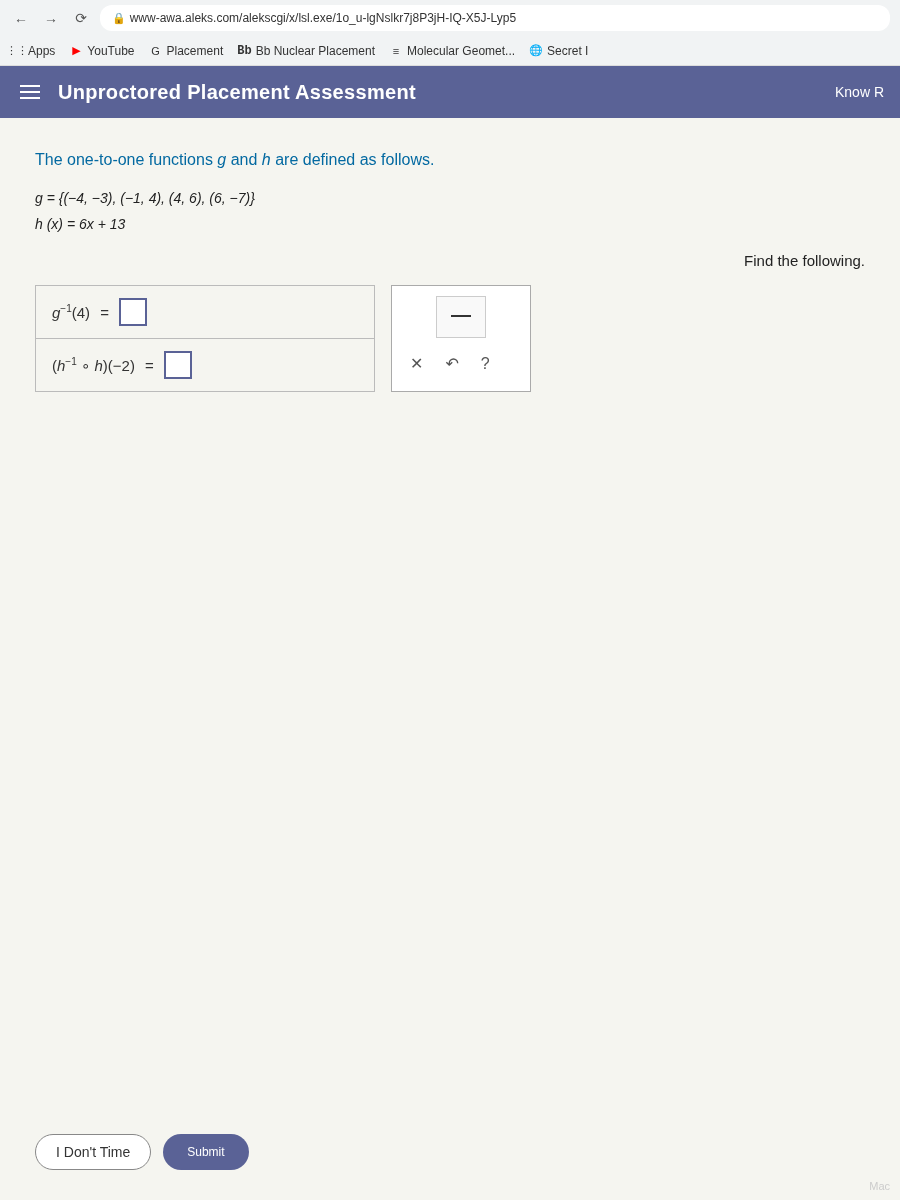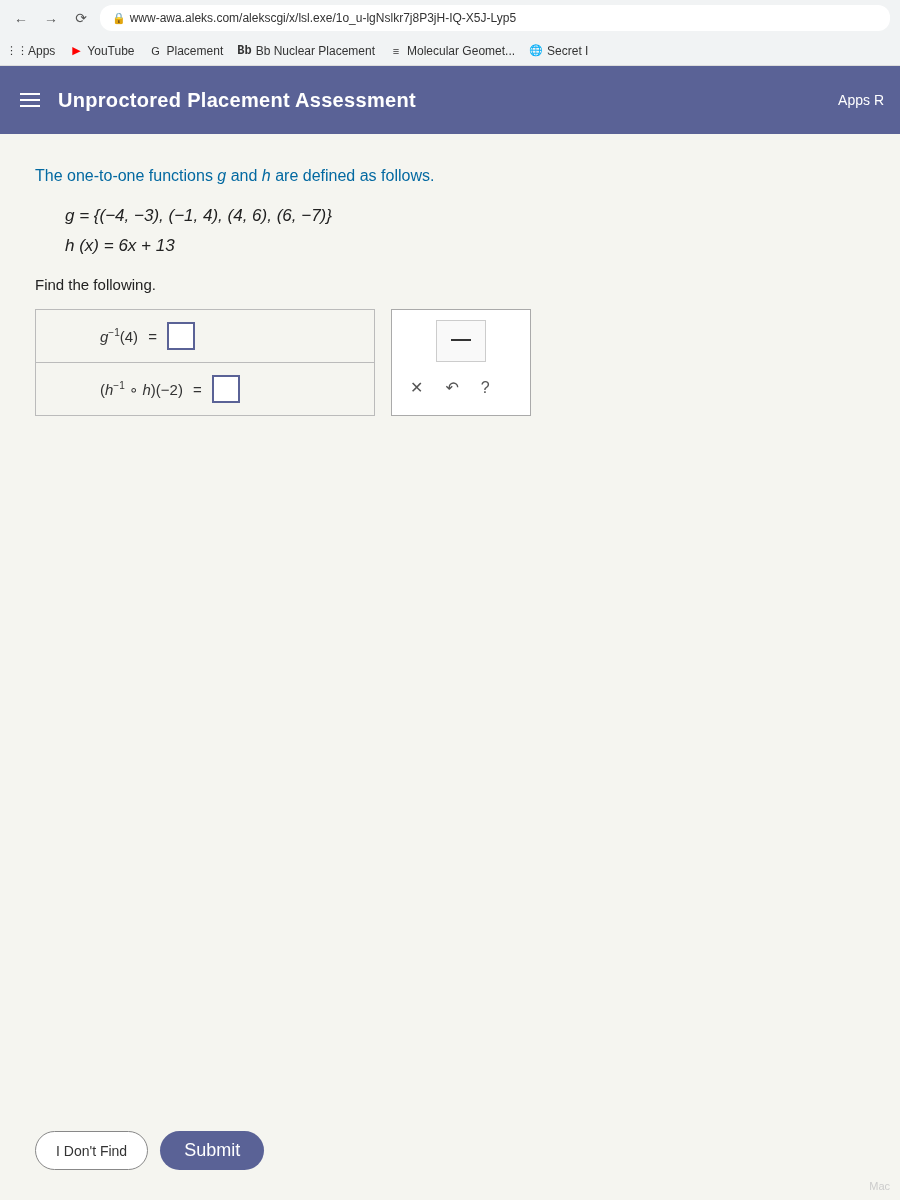--- a/index.html
+++ b/index.html
@@ -92,21 +92,21 @@
       display: flex;
       flex-direction: column;
     }
 
     
     .header-bar {
       background: #5a6296;
       display: flex;
       align-items: center;
       padding: 0 16px;
-      height: 68px;
+      height: 52px;
       justify-content: space-between;
     }
 
     .header-left {
       display: flex;
       align-items: center;
       gap: 14px;
     }
 
     .hamburger {
@@ -145,31 +145,31 @@
     }
 
     .question-text {
       font-size: 16px;
       color: #0369a1;
       margin-bottom: 18px;
       line-height: 1.5;
     }
 
     .math-display {
-      font-size: 17px;
+      font-size: 14px;
       color: #222;
       margin-bottom: 10px;
-      margin-left: 30px;
       font-style: italic;
     }
 
     .find-text {
       font-size: 15px;
       color: #222;
       margin-bottom: 16px;
+      text-align: right;
     }
 
     
     .answer-section {
       display: flex;
       gap: 16px;
       align-items: flex-start;
     }
 
     .answer-table {
@@ -272,21 +272,21 @@
       font-size: 14px;
       color: #333;
       cursor: pointer;
     }
 
     .btn-submit {
       padding: 9px 24px;
       background: #5a6296;
       border: none;
       border-radius: 20px;
-      font-size: 18px;
+      font-size: 12px;
       color: white;
       cursor: pointer;
     }
 
     .bottom-right {
       position: absolute;
       bottom: 8px;
       right: 10px;
       color: #ccc;
       font-size: 11px;
@@ -294,21 +294,20 @@
     }
 
     
     sup { font-size: 10px; }
 
     
     .math-row {
       display: flex;
       align-items: center;
       gap: 6px;
-      margin-left: 48px;
     }
   </style>
 </head>
 <body>
 
 <div class="browser-chrome">
   <div class="address-bar-row">
     <div class="nav-btn">←</div>
     <div class="nav-btn">→</div>
     <div class="nav-btn">⟳</div>
@@ -349,21 +348,21 @@
 
   <div class="header-bar">
     <div class="header-left">
       <div class="hamburger">
         <span></span>
         <span></span>
         <span></span>
       </div>
       <div class="header-title">Unproctored Placement Assessment</div>
     </div>
-    <div class="header-right">Apps R</div>
+    <div class="header-right">Know R</div>
   </div>
 
   <div class="content-area">
 
     <div class="question-text">
       The one-to-one functions <em>g</em> and <em>h</em> are defined as follows.
     </div>
 
     <div class="math-display">
       <em>g</em> = {(−4,&nbsp;−3),&nbsp;(−1,&nbsp;4),&nbsp;(4,&nbsp;6),&nbsp;(6,&nbsp;−7)}
@@ -412,19 +411,19 @@
         </div>
         <div class="keypad-controls">
           <button class="keypad-btn">✕</button>
           <button class="keypad-btn">↶</button>
           <button class="keypad-btn">?</button>
         </div>
       </div>
     </div>
 
     <div class="bottom-buttons">
-      <button class="btn-dont-know">I Don't Find</button>
+      <button class="btn-dont-know">I Don't Time</button>
       <button class="btn-submit">Submit</button>
     </div>
 
     <div class="bottom-right">Mac</div>
   </div>
 </div>
 
 </body></html>

